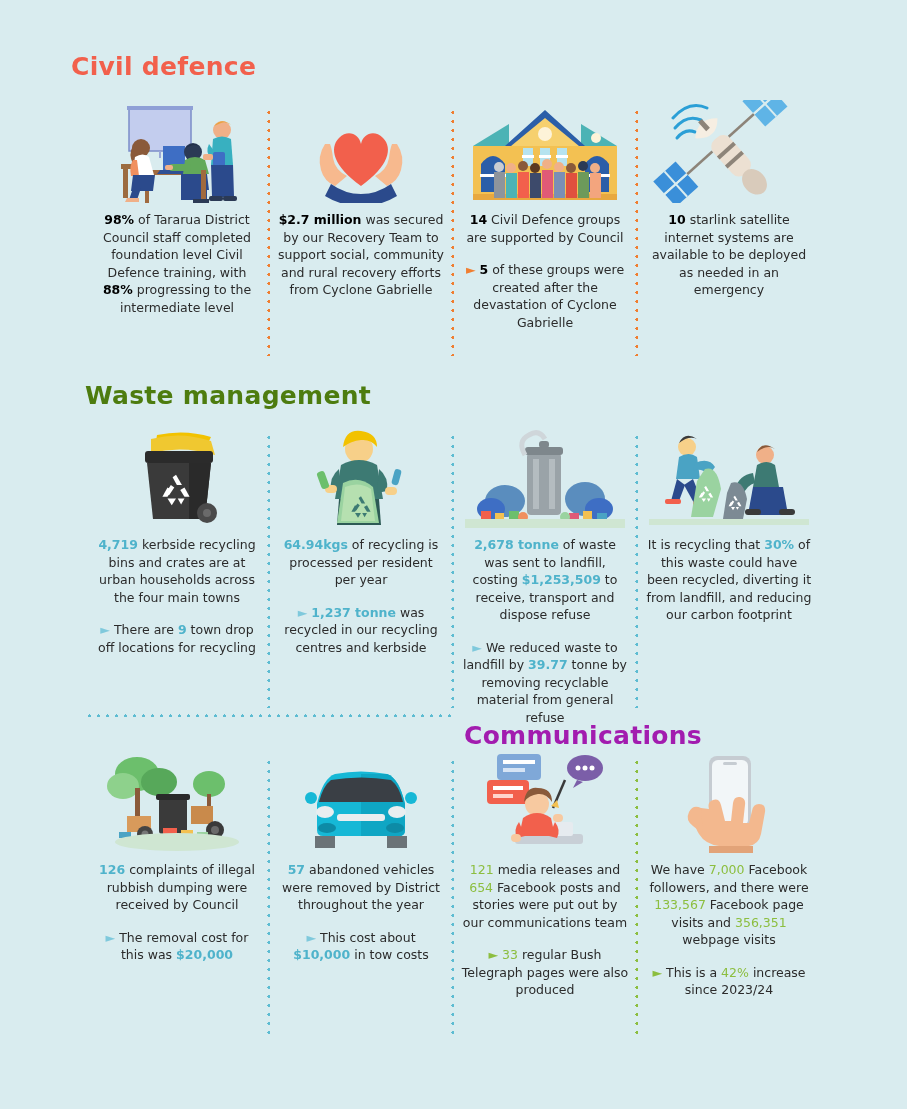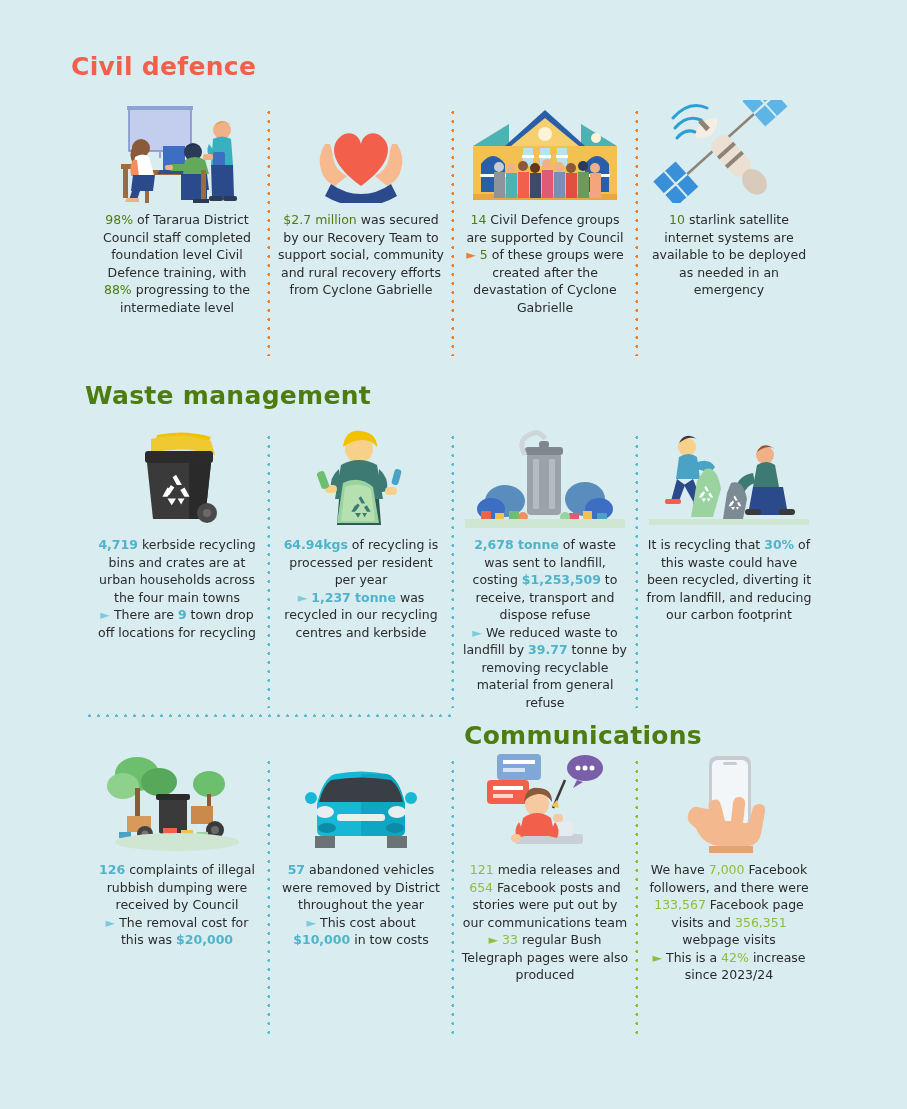--- a/index.html
+++ b/index.html
@@ -15,21 +15,21 @@
   
   .section-title{
     font-family:"DejaVu Sans", sans-serif;
     font-weight:bold;
     font-size:25px;
     letter-spacing:0.3px;
     position:absolute;
   }
   #title-civil{color:#f2604c;left:71px;top:52px;}
   #title-waste{color:#4d7c0f;left:85px;top:381px;}
-  #title-comms{color:#4d7c0f;left:464px;top:721px;}
+  #title-comms{color:#a21caf;left:464px;top:721px;}
 
   
   .row{position:absolute;left:85px;width:737px;display:flex;}
   #row-civil{top:100px;height:262px;}
   #row-waste{top:425px;height:288px;}
   #row-comms{top:750px;height:290px;}
 
   .col{
     position:relative;
     width:184px;
@@ -74,22 +74,22 @@
 
   
   .txt{
     text-align:center;
     font-size:12.5px;
     line-height:17.5px;
     color:#2b2b2b;
     width:100%;
   }
   .txt p{margin:0;}
-  .txt p + p{}
-  .hl-orange{color:#4d7c0f;font-weight:normal;}
+  .txt p + p{margin-top:15px;}
+  .hl-orange{color:#000000;font-weight:bold;}
   .hl-teal{color:#4fb3cb;font-weight:bold;}
   .hl-green{color:#8cbe3f;font-weight:normal;}
   .tri-orange{color:#f07e30;}
   .tri-teal{color:#7fc9dc;}
   .tri-green{color:#8cbe3f;}
 </style>
 </head>
 <body>
 
 <div class="page">

